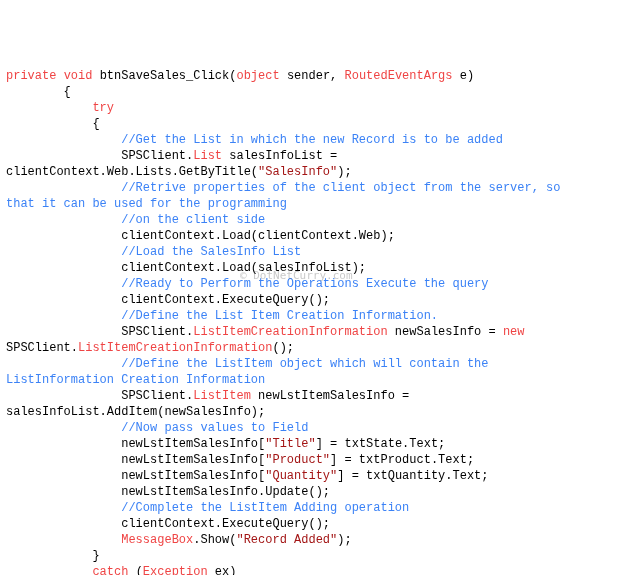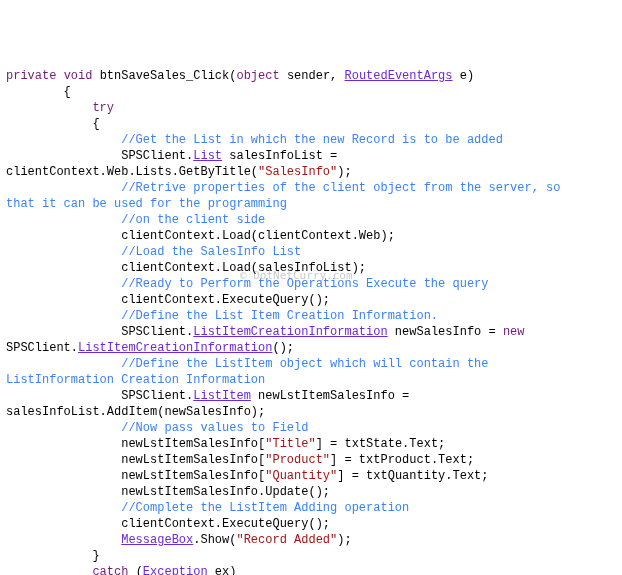--- a/index.html
+++ b/index.html
@@ -9,22 +9,22 @@
       font-size: 12px;
       line-height: 16px;
       background: #ffffff;
       color: #000000;
       white-space: pre;
       width: 622px;
       box-sizing: border-box;
       overflow: hidden;
       position: relative;
     }
-    .kw  { color: #701a75; }
-    .typ { color: #6d28d9; text-decoration: underline; }
+    .kw  { color: #ef4444; }
+    .typ { color: #ef4444; }
     .str { color: #a31515; }
     .cmt { color: #3b82f6; }
     .watermark {
       position: absolute;
       top: 268px;
       left: 240px;
       font-size: 11px;
       color: rgba(100,100,100,0.35);
       font-family: Consolas, monospace;
       pointer-events: none;

